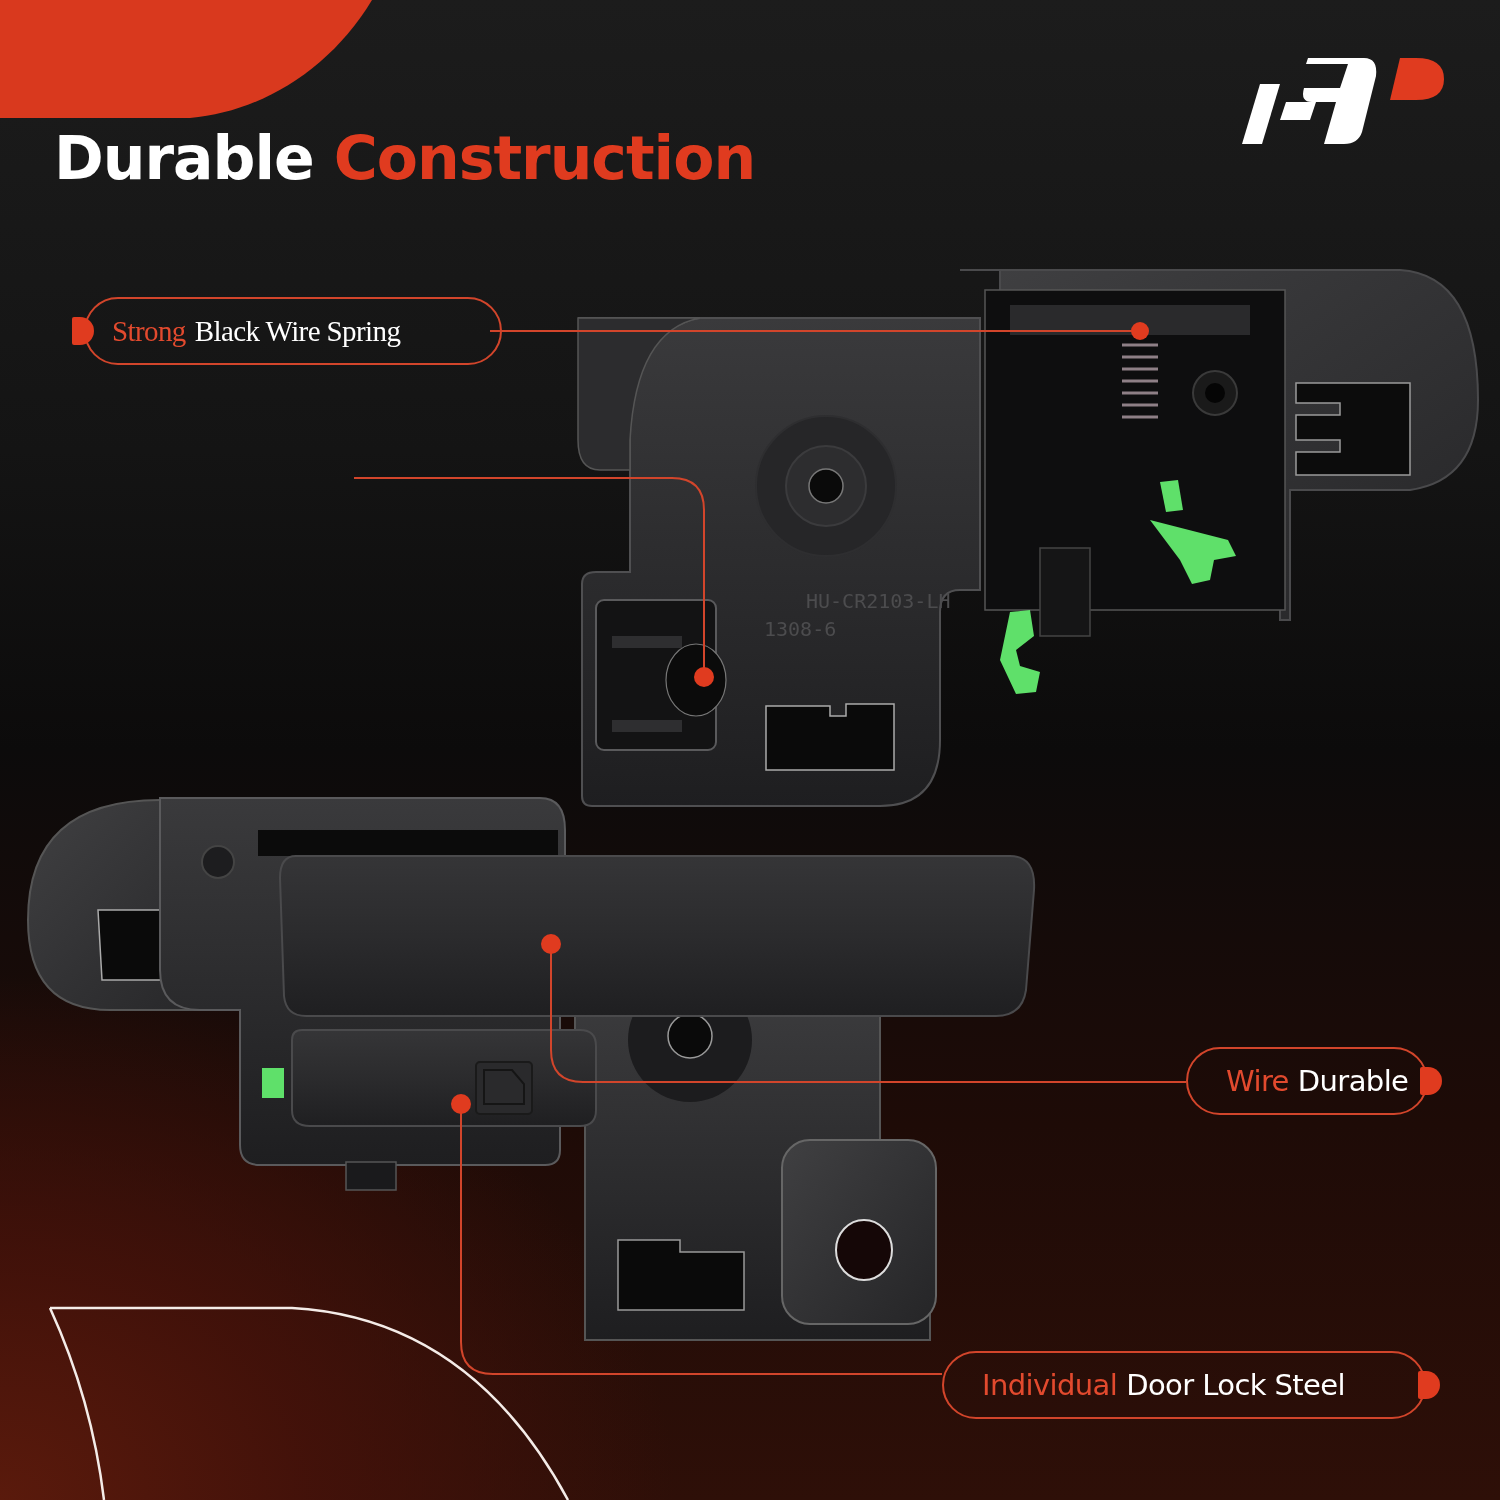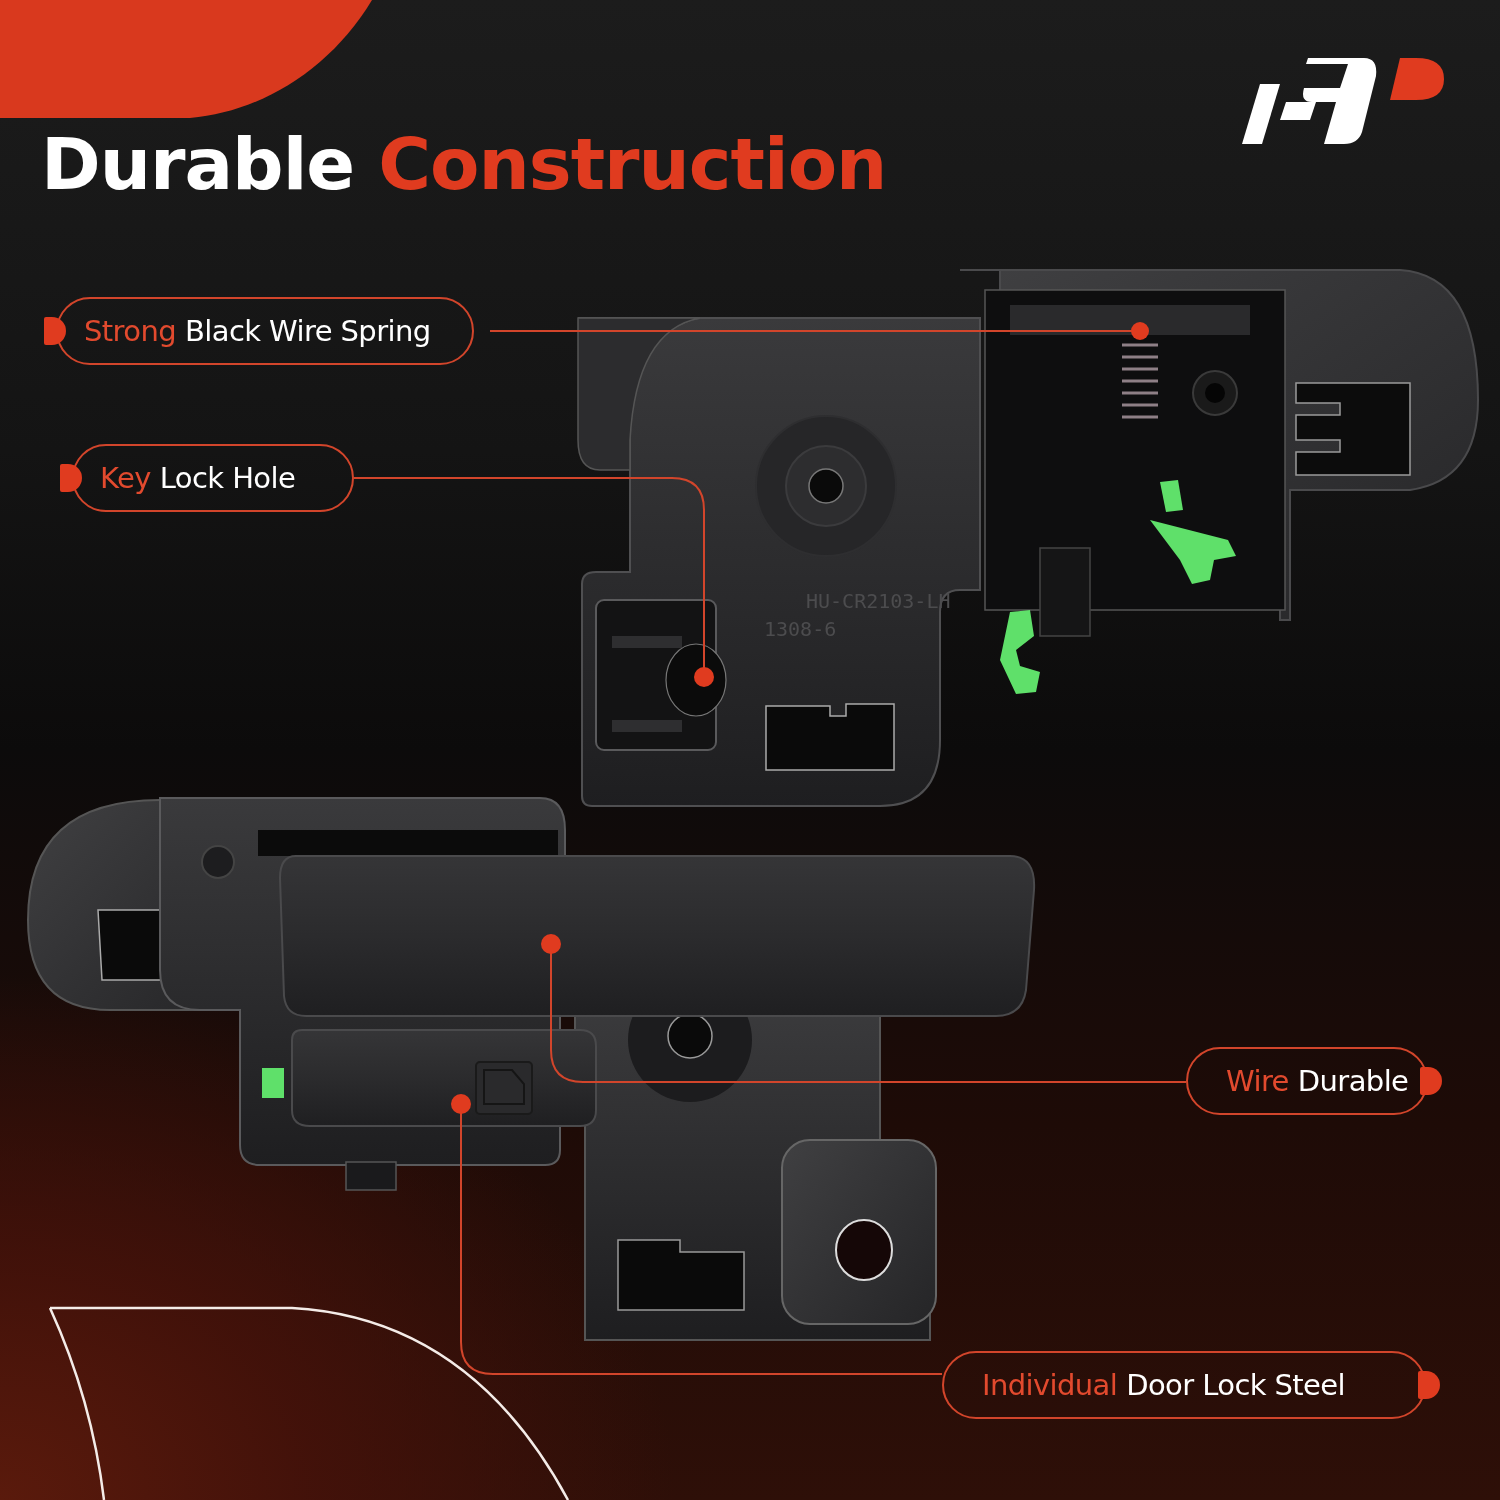--- a/index.html
+++ b/index.html
@@ -11,23 +11,23 @@
       radial-gradient(ellipse 900px 700px at 0% 100%, #5a1a0c 0%, rgba(70,18,10,0.85) 35%, rgba(30,10,8,0) 75%),
       linear-gradient(180deg, #1c1c1c 0%, #141414 30%, #0c0b0b 50%, #1e0b07 75%, #2e0f08 100%);
   }
   .canvas { position: absolute; inset: 0; }
 
   
   .corner-blob { position: absolute; left: 0; top: 0; width: 380px; height: 120px; }
 
   
   .title {
-    position: absolute; left: 41px; top: 128px;
+    position: absolute; left: 54px; top: 128px;
     font-family: "DejaVu Sans", sans-serif; font-weight: bold;
-    font-size: 72px; letter-spacing: -1px; line-height: 1;
+    font-size: 60px; letter-spacing: -1px; line-height: 1;
   }
   .title .w { color: #ffffff; }
   .title .o { color: #e03b1f; }
 
   
   .logo { position: absolute; left: 1240px; top: 52px; width: 210px; height: 100px; }
 
   
   .pill {
     position: absolute; height: 68px;
@@ -40,21 +40,21 @@
   .pill .wt { color: #ffffff; }
   .pill .tab {
     position: absolute; top: 50%; width: 22px; height: 28px; margin-top: -14px;
     background: #e03b1f;
   }
   .pill.left .tab { left: -14px; border-radius: 2px 14px 14px 2px; }
   .pill.right .tab { right: -16px; border-radius: 2px 14px 14px 2px; }
   .pill.left { padding-left: 26px; padding-right: 26px; }
   .pill.right { padding-left: 38px; padding-right: 20px; justify-content: flex-start; }
 
-  #pill-spring { left: 56px; top: 297px; width: 418px; }
+  #pill-spring { left: 84px; top: 297px; width: 418px; font-family: Liberation Serif, serif; }
   #pill-key    { left: 72px; top: 444px; width: 282px; }
   #pill-insert { left: 1186px; top: 1047px; width: 242px; }
   #pill-switch { left: 942px; top: 1340px; width: 484px; margin-top: 11px; }
 
   .overlay { position: absolute; left: 0; top: 0; width: 1500px; height: 1500px; pointer-events: none; }
 </style>
 </head>
 <body>
 
 <div class="canvas">
@@ -181,25 +181,20 @@
     <path d="M50 1308 H292 Q470 1318 568 1500" fill="none" stroke="#f4ece8" stroke-width="2.5"></path>
     <path d="M50 1308 Q92 1400 104 1500" fill="none" stroke="#f4ece8" stroke-width="2.5"></path>
   </svg>
 
   <div class="pill left" id="pill-spring">
     <span class="tab"></span>
     <span class="acc">Strong</span>
     <span class="wt">Black Wire Spring</span>
   </div>
 
-  <div class="pill left" id="pill-key">
-    <span class="tab"></span>
-    <span class="acc">Key</span>
-    <span class="wt">Lock Hole</span>
-  </div>
 
   <div class="pill right" id="pill-insert">
     <span class="acc">Wire</span>
     <span class="wt">Durable</span>
     <span class="tab"></span>
   </div>
 
   <div class="pill right" id="pill-switch">
     <span class="acc">Individual</span>
     <span class="wt">Door Lock Steel</span>

